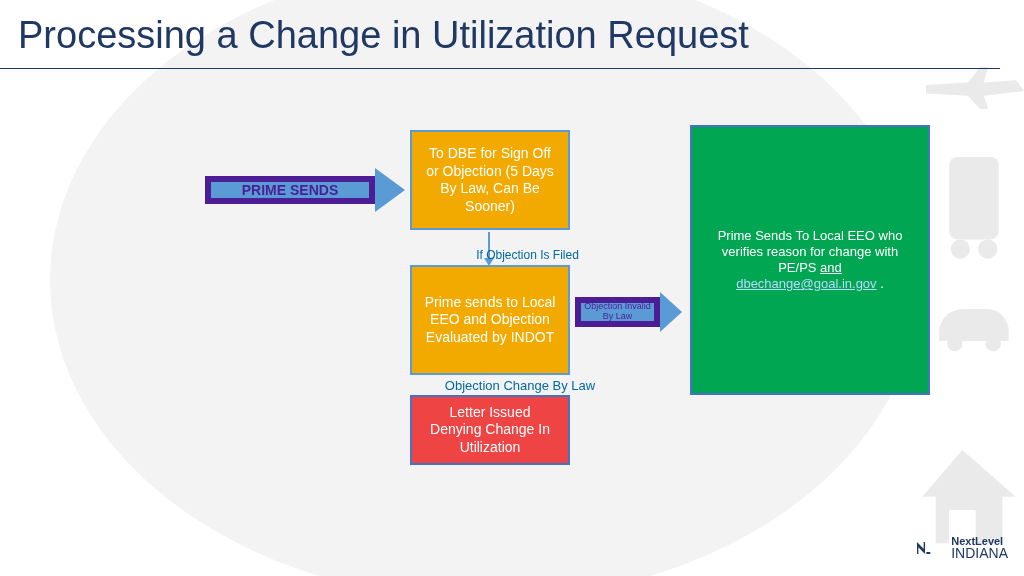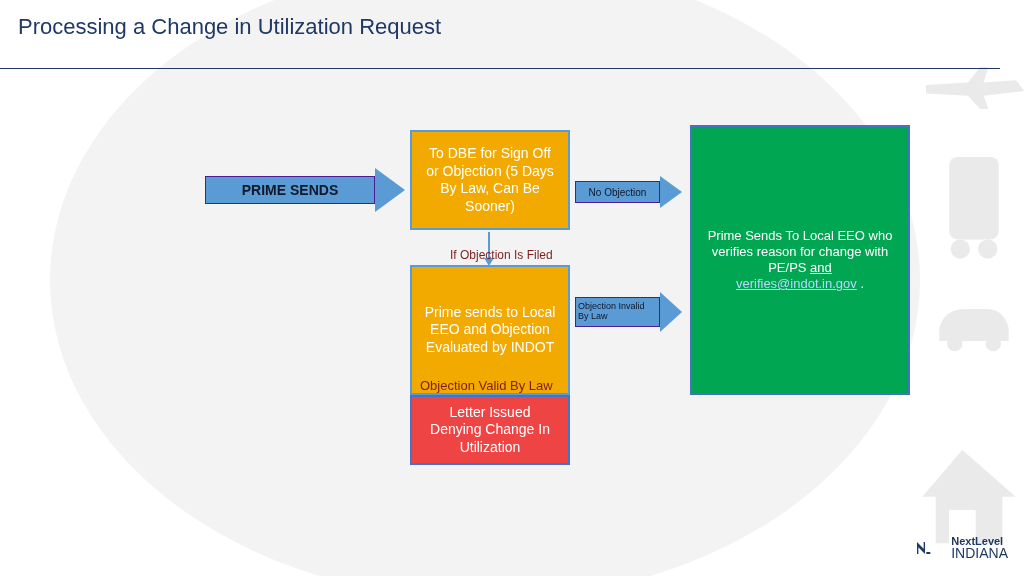--- a/index.html
+++ b/index.html
@@ -1,27 +1,27 @@
 <!DOCTYPE html>
 <html><head>
 <meta charset="utf-8">
 <style>
   html,body{margin:0;padding:0;width:1024px;height:576px;background:#fff;font-family:"Segoe UI",Arial,sans-serif;overflow:hidden;position:relative}
   .bg-circle{position:absolute;border-radius:50%;background:#f3f3f3;z-index:0}
-  .title{position:absolute;left:18px;top:14px;font-size:22px;color:#1f3864;font-weight:400;z-index:3}
+  .title{position:absolute;left:18px;top:14px;font-size:38px;color:#1f3864;font-weight:400;z-index:3}
   .hr{position:absolute;left:0;top:68px;width:1000px;height:1px;background:#1f3864;z-index:3}
   .diagram{position:absolute;left:50px;top:120px;width:920px;height:380px;z-index:3}
   .box{position:absolute;border:2px solid;color:#fff;text-align:center;display:flex;align-items:center;justify-content:center;padding:12px;box-sizing:border-box;font-size:14px;line-height:1.25}
   .orange{background:#f2a900;border-color:#5b9bd5}
   .green{background:#00a651;border-color:#4472c4}
   .red{background:#ef4444;border-color:#4472c4}
   .arrow{position:absolute}
-  .arrow-body{position:absolute;background:#5b9bd5;border:1px solid #4c1d95;color:#0f172a;font-size:12px;display:flex;align-items:center;justify-content:center;box-sizing:border-box;font-weight:600}
+  .arrow-body{position:absolute;background:#5b9bd5;border:6px solid #4c1d95;color:#4c1d95;font-size:12px;display:flex;align-items:center;justify-content:center;text-align:center;box-sizing:border-box;font-weight:600}
   .arrow-head{position:absolute;width:0;height:0}
-  .small-label{position:absolute;font-size:12px;color:#7f1d1d;text-align:left}
+  .small-label{position:absolute;font-size:12px;color:#0369a1;text-align:center}
   .thin-arrow{position:absolute;background:#5b9bd5}
   .thin-head{position:absolute;width:0;height:0;border-left:5px solid transparent;border-right:5px solid transparent;border-top:8px solid #5b9bd5}
   .logo{position:absolute;right:16px;bottom:16px;font-size:11px;font-weight:700;color:#1f3864;display:flex;align-items:center;gap:20px;z-index:3}
   .logo svg{width:16px;height:16px}
   .logo-text{line-height:0.95}
   .logo-text .sub{font-weight:400;font-size:14px}
   .sil{position:absolute;z-index:1;fill:#eaeaea}
 </style>
 </head>
 <body>
@@ -47,51 +47,47 @@
 
 <div class="title">Processing a Change in Utilization Request</div>
 <div class="hr"></div>
 
 <div class="diagram">
 
 
 
   <div class="box orange" style="left:360px;top:10px;width:160px;height:100px">To DBE for Sign Off or Objection (5 Days By Law, Can Be Sooner)</div>
 
-  <div class="box orange" style="left:360px;top:145px;width:160px;height:130px">Prime sends to Local EEO and Objection Evaluated by INDOT</div>
+  <div class="box orange" style="left:360px;top:145px;width:160px;height:110px">Prime sends to Local EEO and Objection Evaluated by INDOT</div>
 
   <div class="box red" style="left:360px;top:275px;width:160px;height:70px">Letter Issued Denying Change In Utilization</div>
 
-  <div class="box green" style="left:640px;top:5px;width:220px;height:270px;flex-direction:column;gap:14px;padding:16px 14px">
+  <div class="box green" style="left:640px;top:5px;width:240px;height:270px;flex-direction:column;gap:14px;padding:16px 14px">
     <div style="font-size:13px">
       <span>Prime Sends To Local EEO who verifies reason for change with PE/PS </span><span style="text-decoration:underline">and</span><br>
-      <span style="text-decoration:underline;color:#b8d8ff">verifies@indot.in.gov</span><span> .</span>
+      <span style="text-decoration:underline;color:#b8d8ff">dbechange@goal.in.gov</span><span> .</span>
     </div>
   </div>
 
   <div class="arrow" style="left:155px;top:48px;width:200px;height:44px">
     <div class="arrow-body" style="left:0;top:8px;width:170px;height:28px;font-size:14px">PRIME SENDS</div>
     <div class="arrow-head" style="left:170px;top:0;border-top:22px solid transparent;border-bottom:22px solid transparent;border-left:30px solid #5b9bd5"></div>
   </div>
 
-  <div class="arrow" style="left:525px;top:56px;width:110px;height:32px">
-    <div class="arrow-body" style="left:0;top:5px;width:85px;height:22px;font-size:10px;font-weight:400">No Objection</div>
-    <div class="arrow-head" style="left:85px;top:0;border-top:16px solid transparent;border-bottom:16px solid transparent;border-left:22px solid #5b9bd5"></div>
-  </div>
 
   <div class="arrow" style="left:525px;top:172px;width:110px;height:40px">
     <div class="arrow-body" style="left:0;top:5px;width:85px;height:30px;font-size:9px;line-height:1.1;font-weight:400;padding:8px 2px">Objection Invalid By Law</div>
     <div class="arrow-head" style="left:85px;top:0;border-top:20px solid transparent;border-bottom:20px solid transparent;border-left:22px solid #5b9bd5"></div>
   </div>
 
   <div class="thin-arrow" style="left:438px;top:112px;width:2px;height:28px"></div>
   <div class="thin-head" style="left:434px;top:138px"></div>
   <div class="small-label" style="left:400px;top:128px;width:155px">If Objection Is Filed</div>
 
-  <div class="small-label" style="left:370px;top:258px;width:200px;font-size:13px">Objection Valid By Law</div>
+  <div class="small-label" style="left:370px;top:258px;width:200px;font-size:13px">Objection Change By Law</div>
 
 </div>
 
 <div class="logo">
   <svg viewBox="0 0 24 24">
       <path fill="#1f3864" d="M3 21 V3 L13 13 V3 H15 V21 L5 11 V21 Z"></path>
       <rect x="17" y="18" width="6" height="3" fill="#1f3864"></rect>
     </svg>
   <div class="logo-text">
     <div>NextLevel</div>

